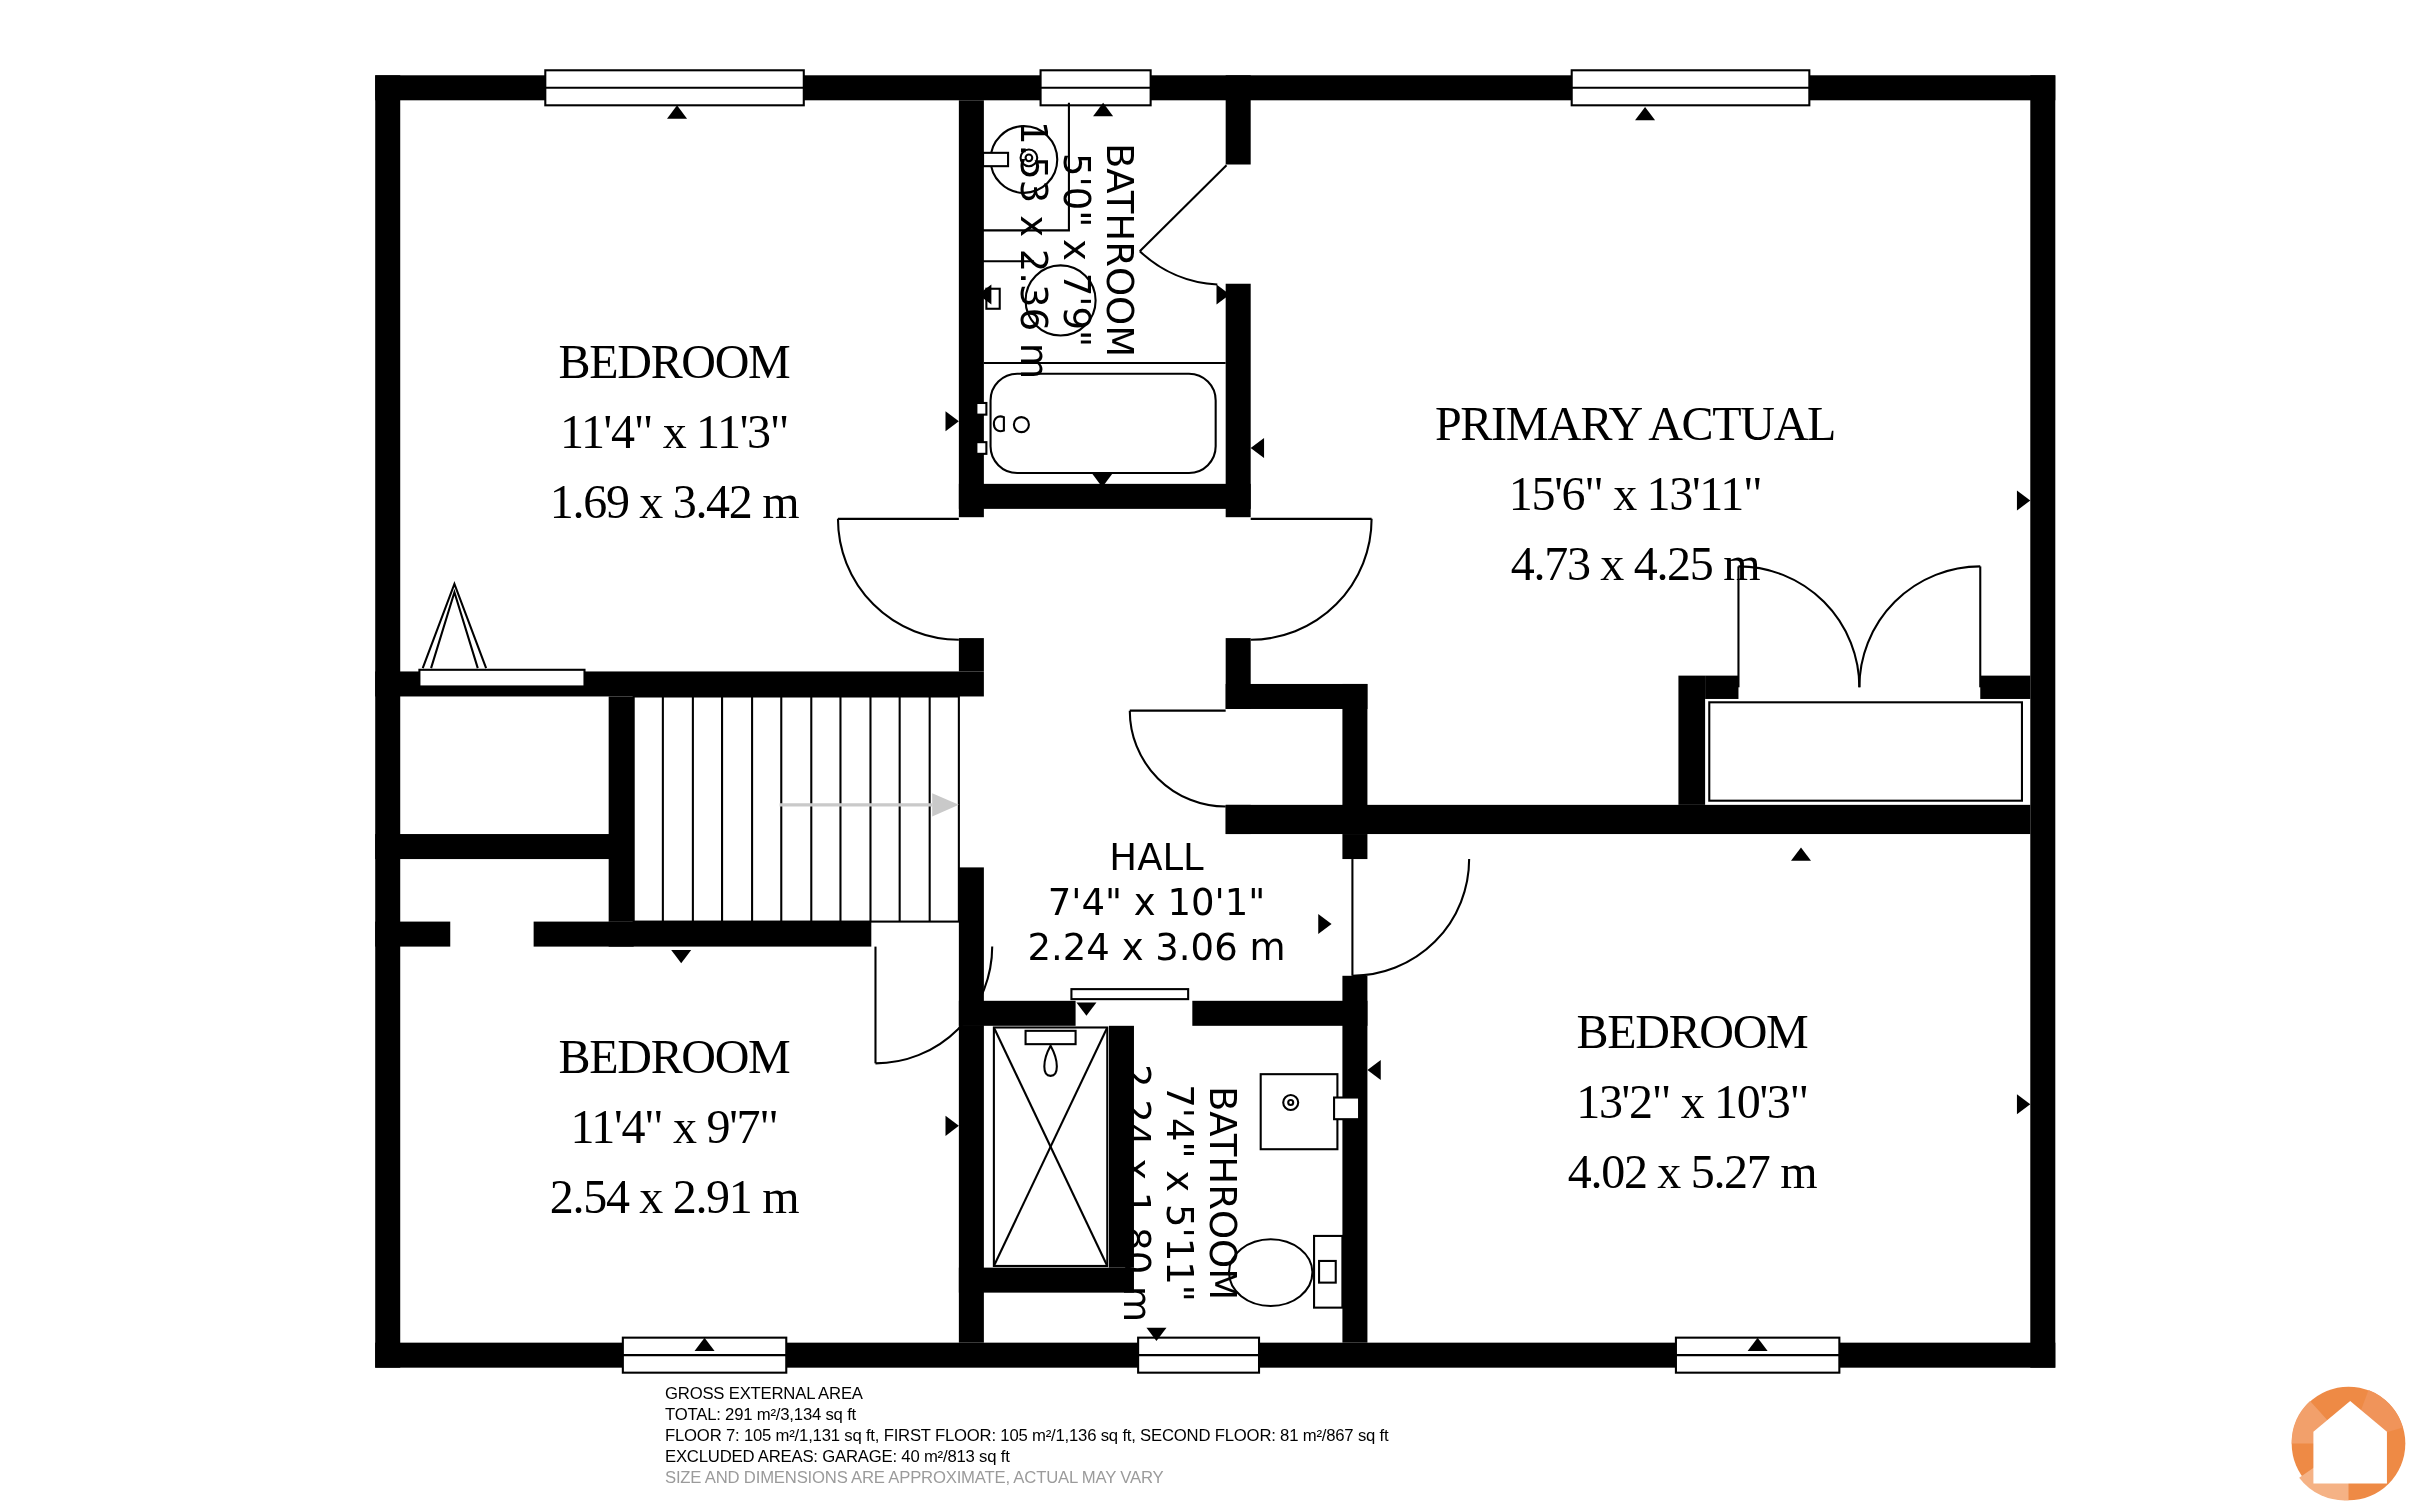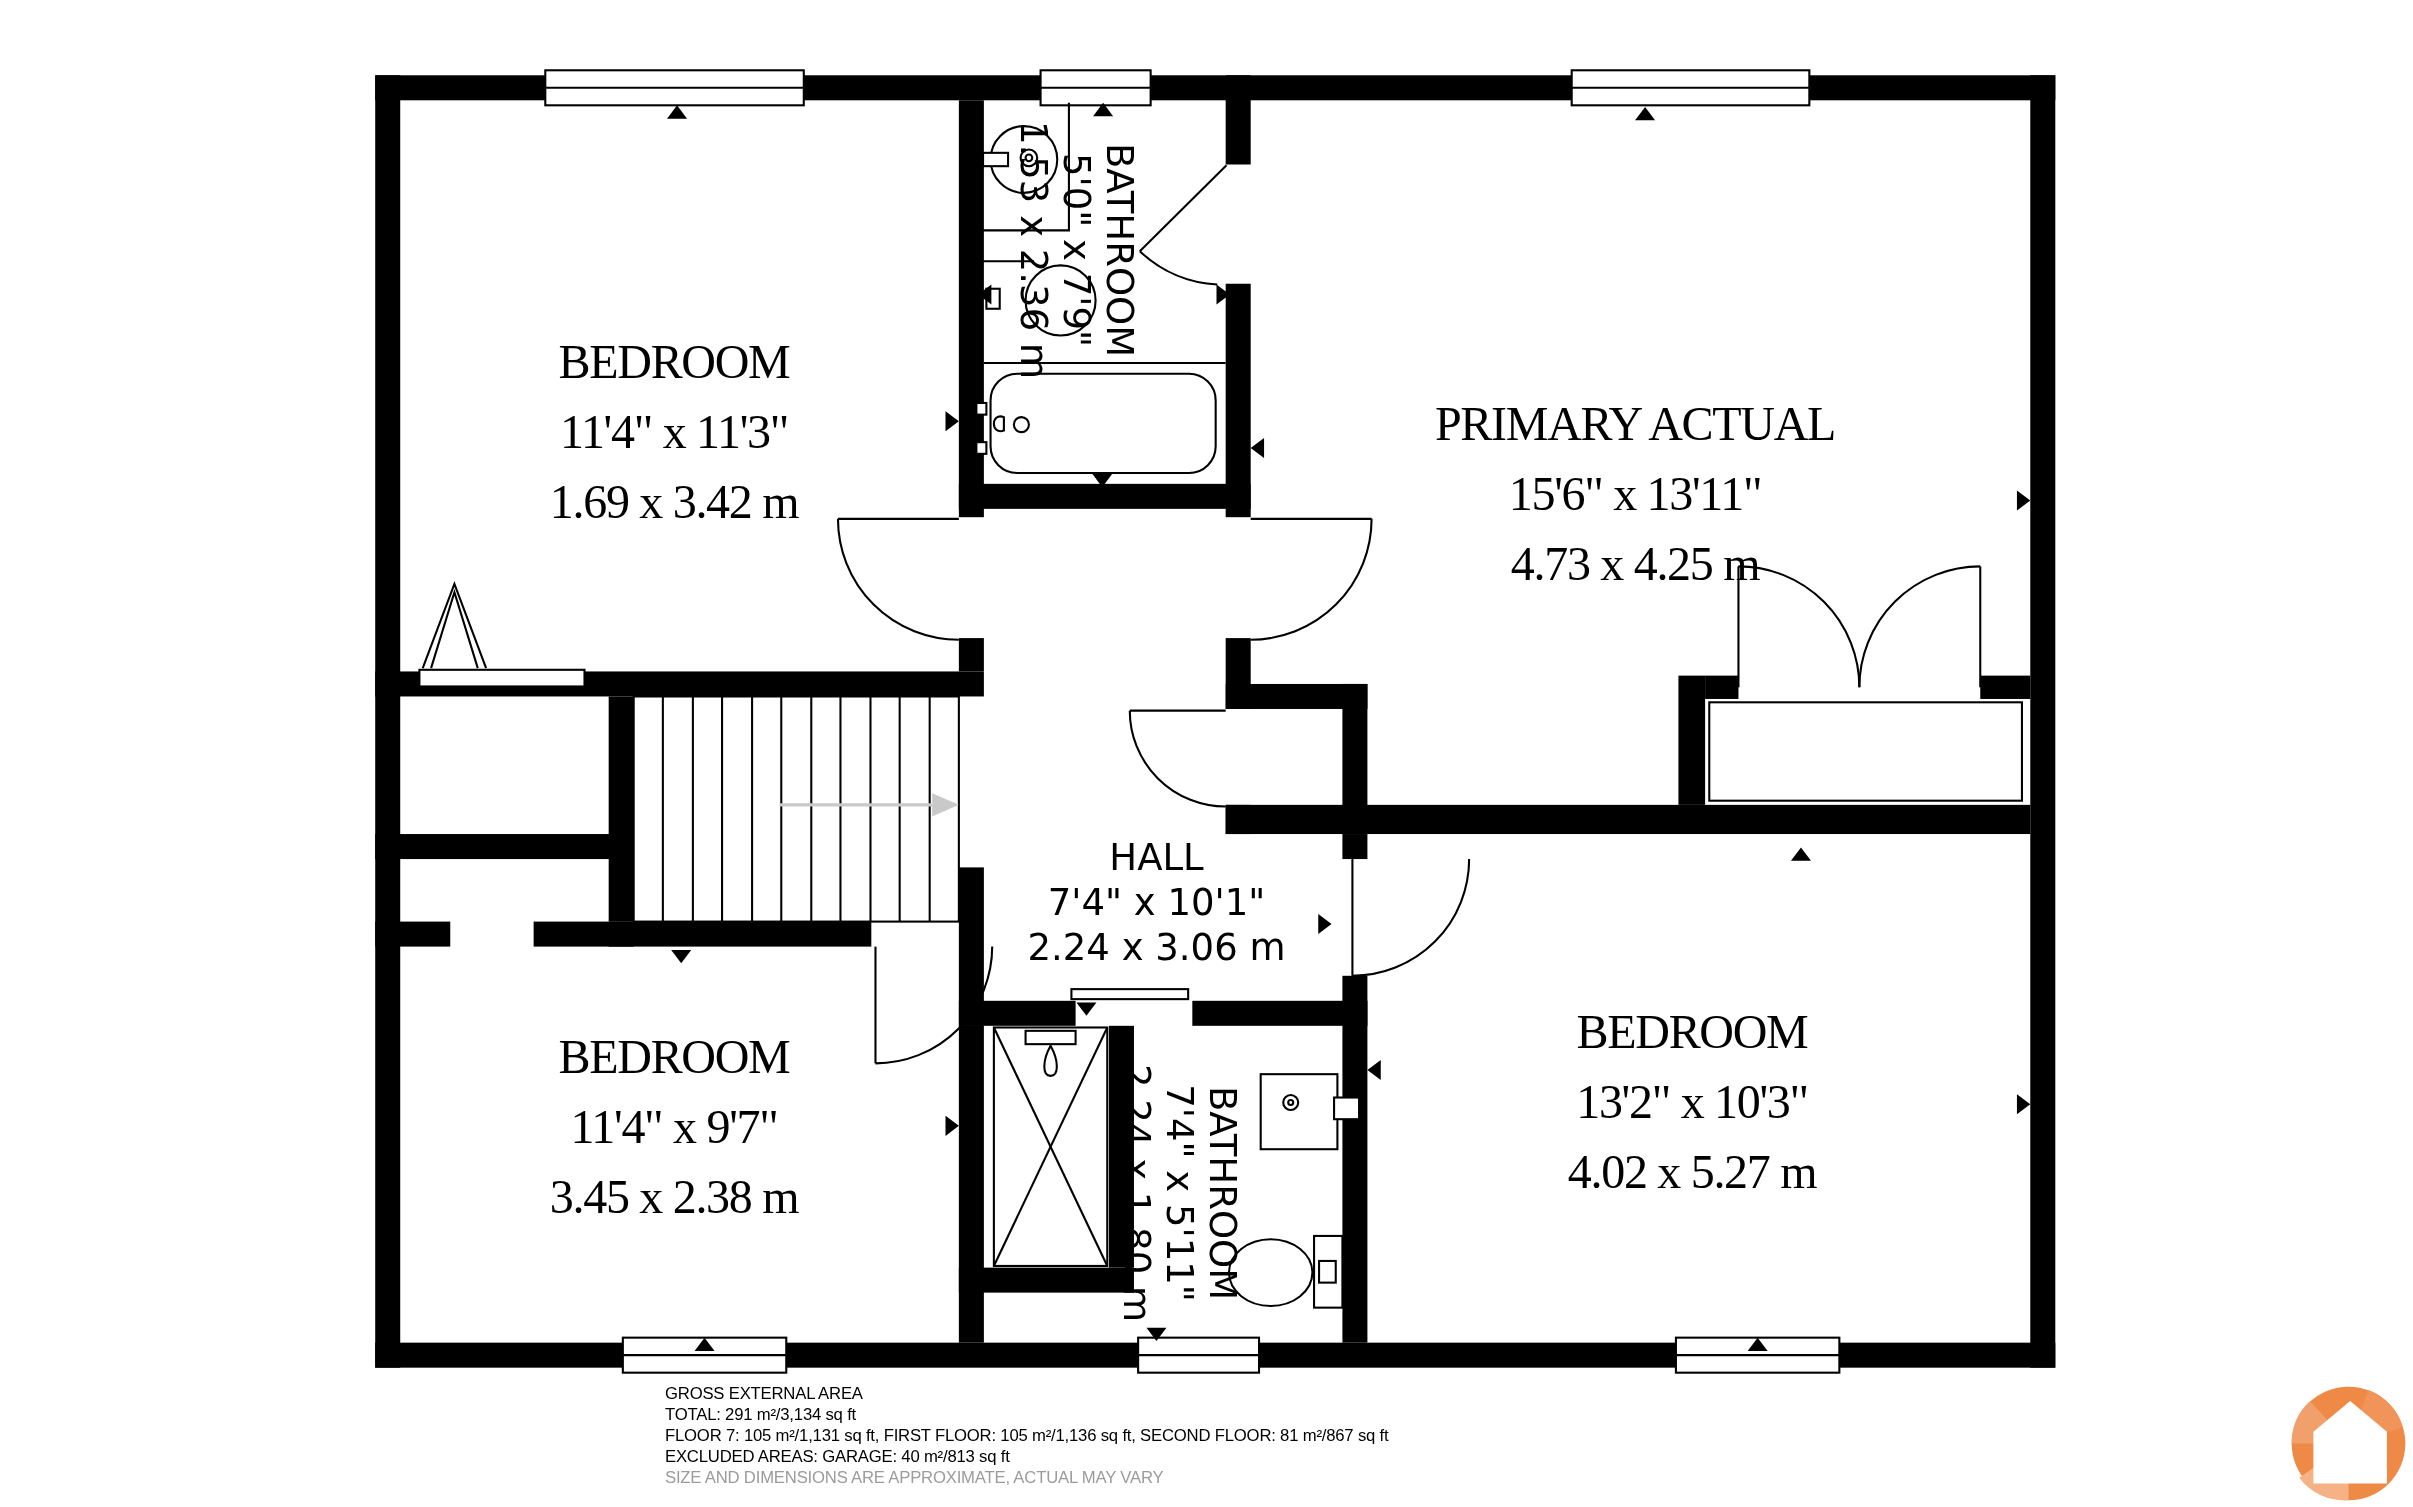--- a/index.html
+++ b/index.html
@@ -234,21 +234,21 @@
 
   <div class="room-label wide hall-label" style="left:948px;top:835px;width:417px;">
     <span class="nm">HALL</span>
     <span class="ft">7'4" x 10'1"</span>
     <span class="mt">2.24 x 3.06 m</span>
   </div>
 
   <div class="room-label big" style="left:424px;top:1022px;width:500px;">
     <span class="nm">BEDROOM</span>
     <span class="ft">11'4" x 9'7"</span>
-    <span class="mt">3.45 x 2.38 m</span>
+    <span class="mt">2.54 x 2.91 m</span>
   </div>
 
   <div class="room-label wide bath-label" style="left:1004px;top:1128px;width:350px;height:130px;">
     <span class="nm">BATHROOM</span>
     <span class="ft">7'4" x 5'11"</span>
     <span class="mt">2.24 x 1.80 m</span>
   </div>
 
   <div class="room-label big" style="left:1442px;top:997px;width:500px;">
     <span class="nm">BEDROOM</span>

